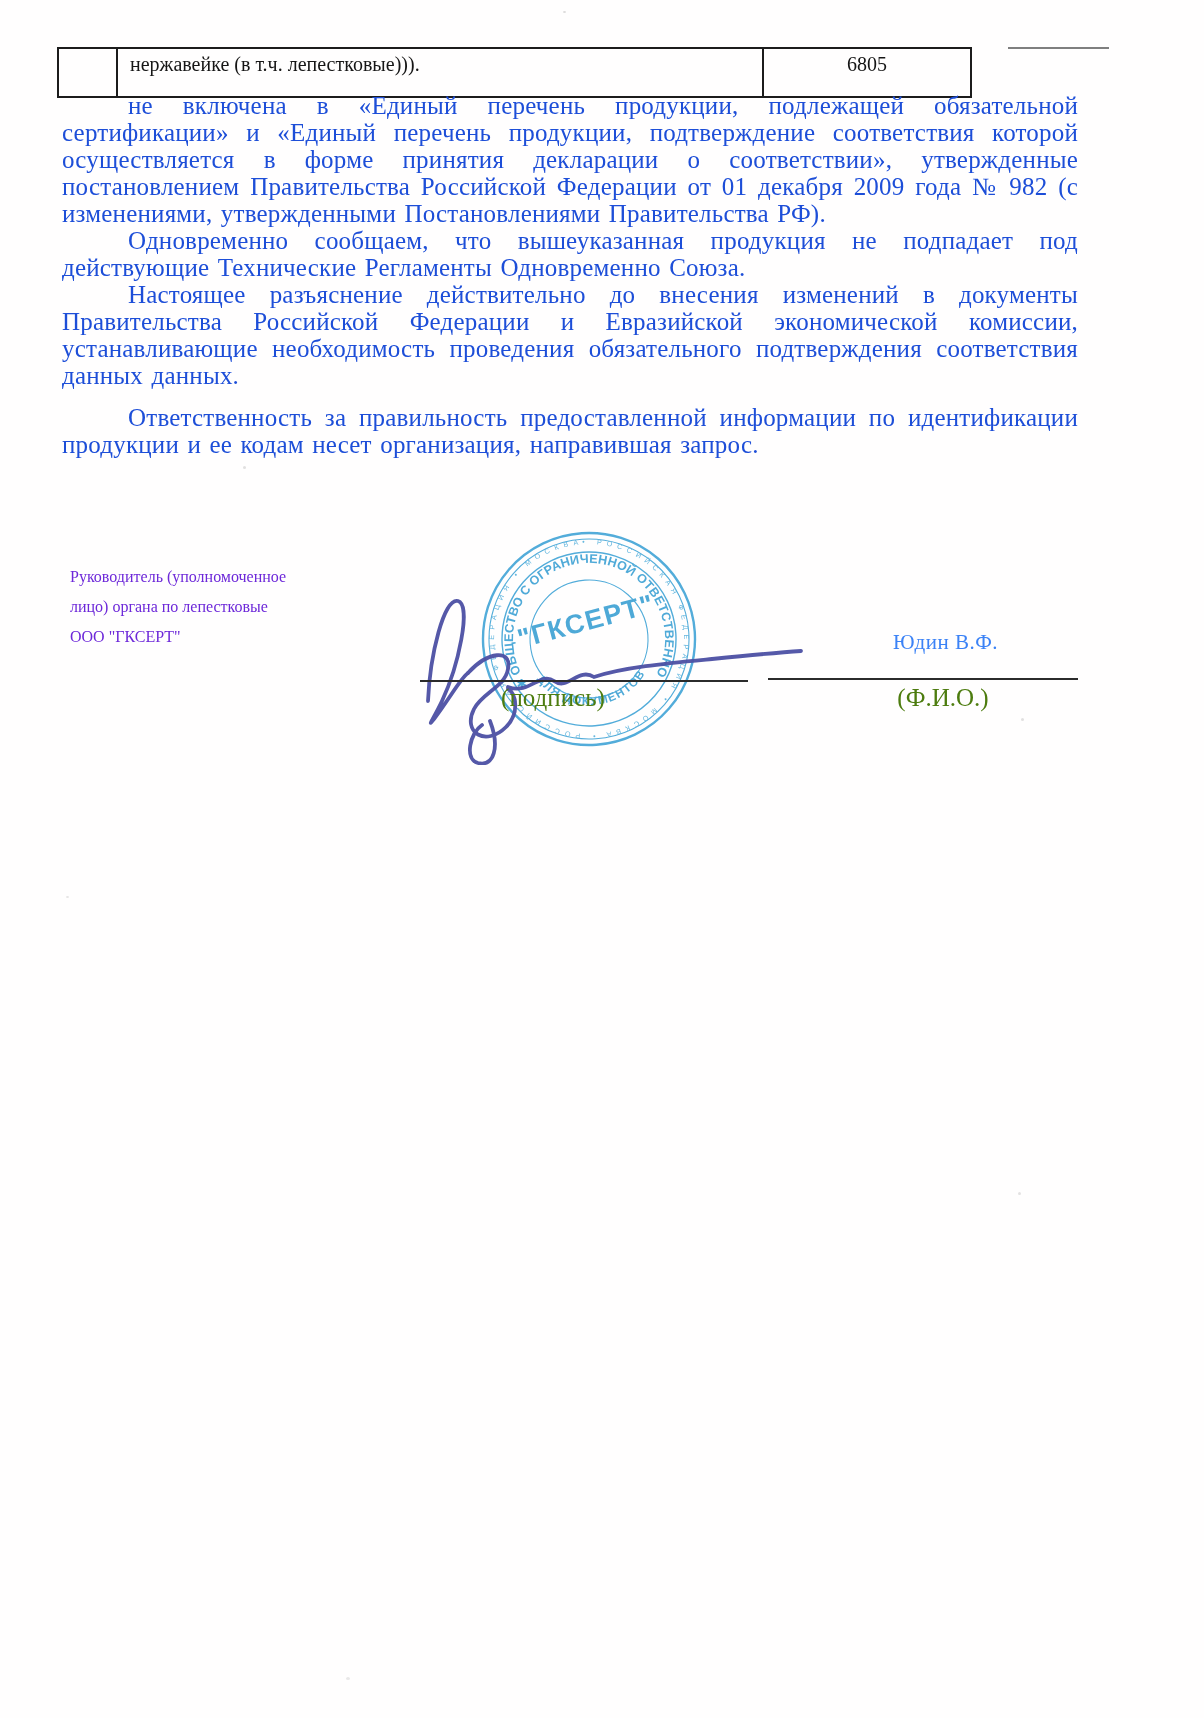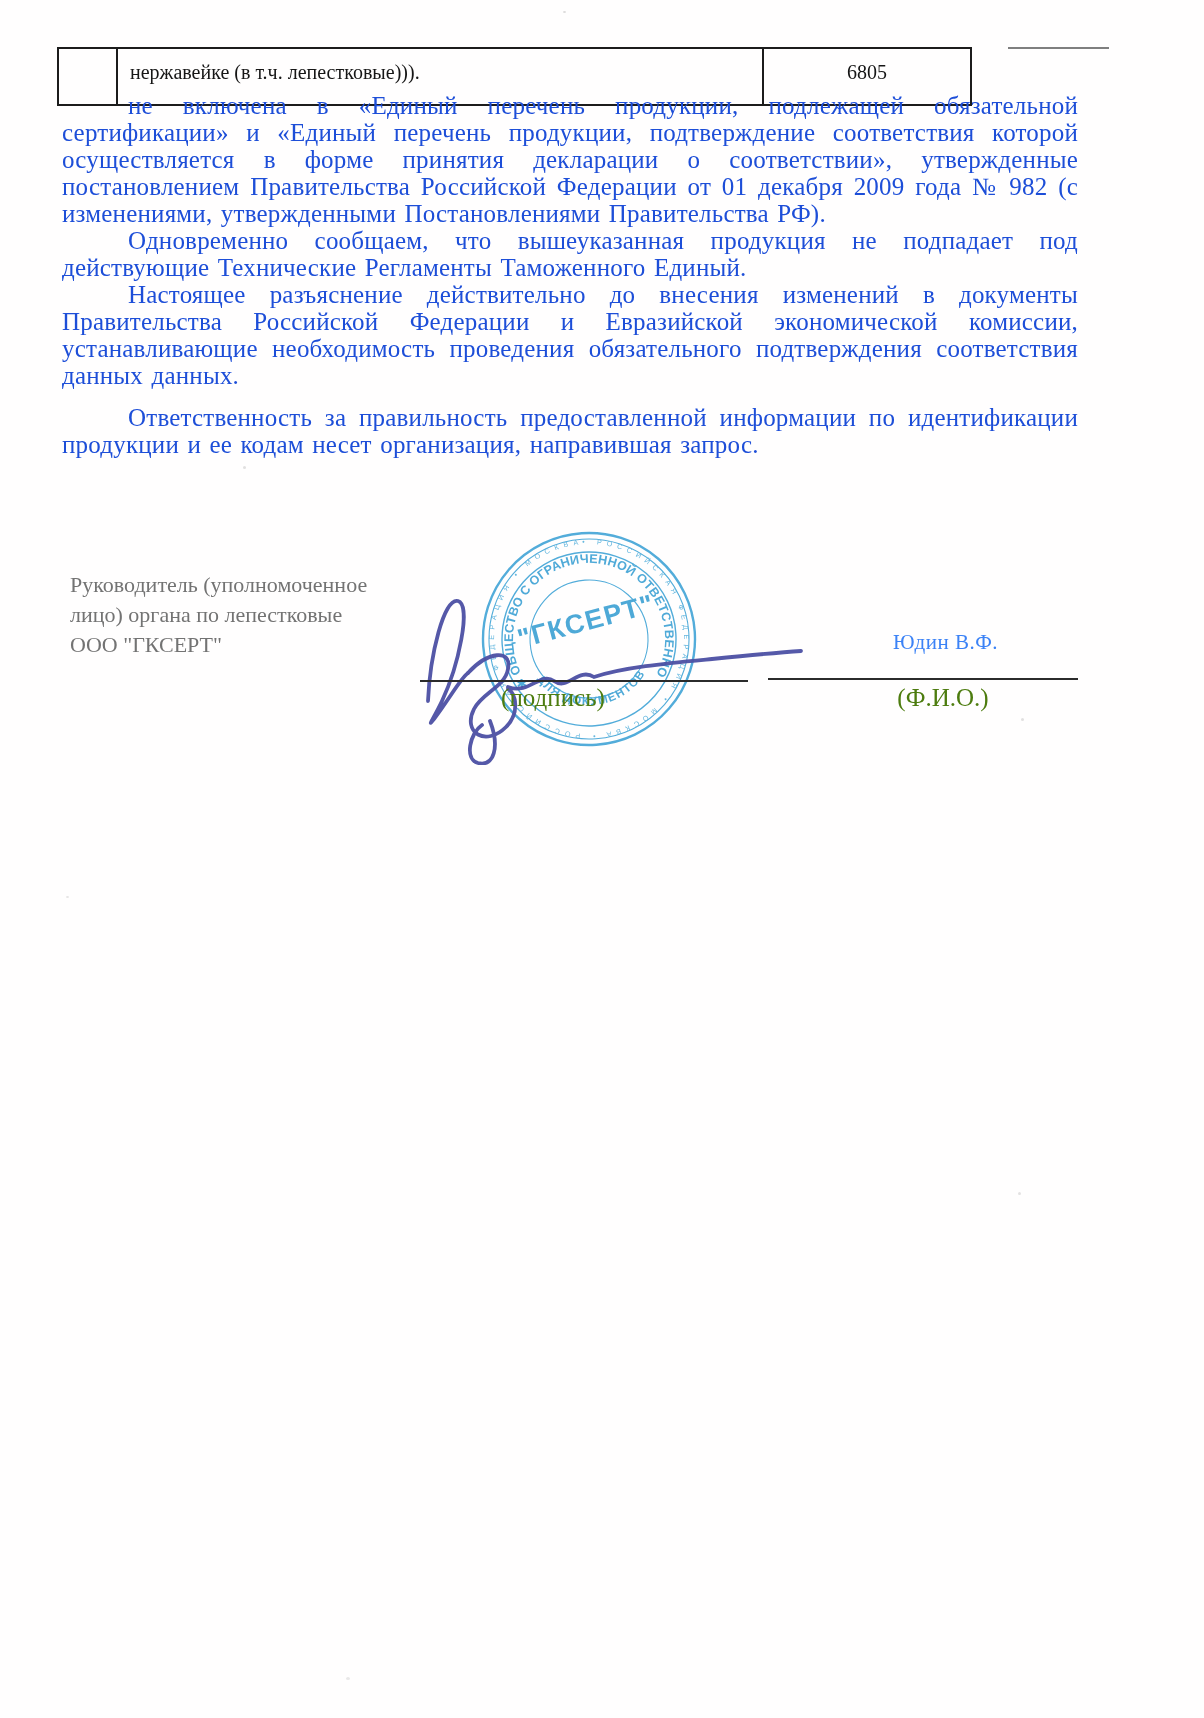--- a/index.html
+++ b/index.html
@@ -12,21 +12,21 @@
     overflow:hidden;
   }
   
   .doc-table{
     position:absolute;left:57px;top:47px;
     border-collapse:collapse;
   }
   .doc-table td{
     border:2px solid #1c1c1c;
     font-size:20px;
-    padding:12px 12px 20px 12px;
+    padding:4px 12px 20px 12px;
     vertical-align:top;
     color:#161616;
   }
   .doc-table td.c-empty{width:49px;padding:4px;}
   .doc-table td.c-product{width:620px;}
   .doc-table td.c-code{width:182px;text-align:center;}
   .table-top-artifact{
     position:absolute;left:1008px;top:47px;width:101px;height:0;
     border-top:2px solid #3a3a3a;opacity:.65;
   }
@@ -41,21 +41,21 @@
     text-align:justify;
     text-indent:66px;
     letter-spacing:.2px;
     word-spacing:2px;
     color:#1d4ed8;
   }
   .body-text p.gap-before{margin-top:15px;}
   
   .sig-left{
     position:absolute;left:70px;top:562px;width:340px;
-    font-size:22px;line-height:30px;color:#737373;margin-top:8px;
+    font-size:16px;line-height:30px;color:#6d28d9;
   }
   .sig-line{
     position:absolute;height:0;border-top:2px solid #2b2b2b;
   }
   .line-sign{left:420px;top:680px;width:328px;}
   .line-name{left:768px;top:678px;width:310px;}
   .sig-caption{
     position:absolute;font-size:25px;color:#4d7c0f;text-align:center;
   }
   .cap-sign{left:428px;top:684px;width:250px;}
@@ -89,21 +89,21 @@
       <td class="c-empty"></td>
       <td class="c-product">нержавейке (в т.ч. лепестковые))).</td>
       <td class="c-code">6805</td>
     </tr>
   </tbody>
     </table>
   <div class="table-top-artifact"></div>
 
   <div class="body-text">
     <p>не включена в «Единый перечень продукции, подлежащей обязательной сертификации» и «Единый перечень продукции, подтверждение соответствия которой осуществляется в форме принятия декларации о соответствии», утвержденные постановлением Правительства Российской Федерации от 01 декабря 2009 года № 982 (с изменениями, утвержденными Постановлениями Правительства РФ).</p>
-    <p>Одновременно сообщаем, что вышеуказанная продукция не подпадает под действующие Технические Регламенты Таможенного Единый.</p>
+    <p>Одновременно сообщаем, что вышеуказанная продукция не подпадает под действующие Технические Регламенты Одновременно Союза.</p>
     <p>Настоящее разъяснение действительно до внесения изменений в документы Правительства Российской Федерации и Евразийской экономической комиссии, устанавливающие необходимость проведения обязательного подтверждения соответствия данных данных.</p>
     <p class="gap-before">Ответственность за правильность предоставленной информации по идентификации продукции и ее кодам несет организация, направившая запрос.</p>
   </div>
 
   <div class="sig-left">
     <div>Руководитель (уполномоченное</div>
     <div>лицо) органа по лепестковые</div>
     <div>ООО "ГКСЕРТ"</div>
   </div>
 

